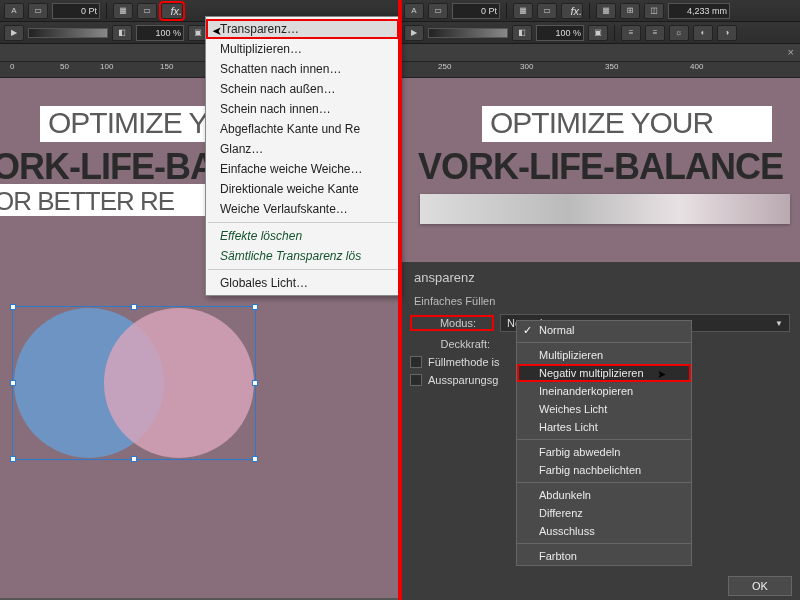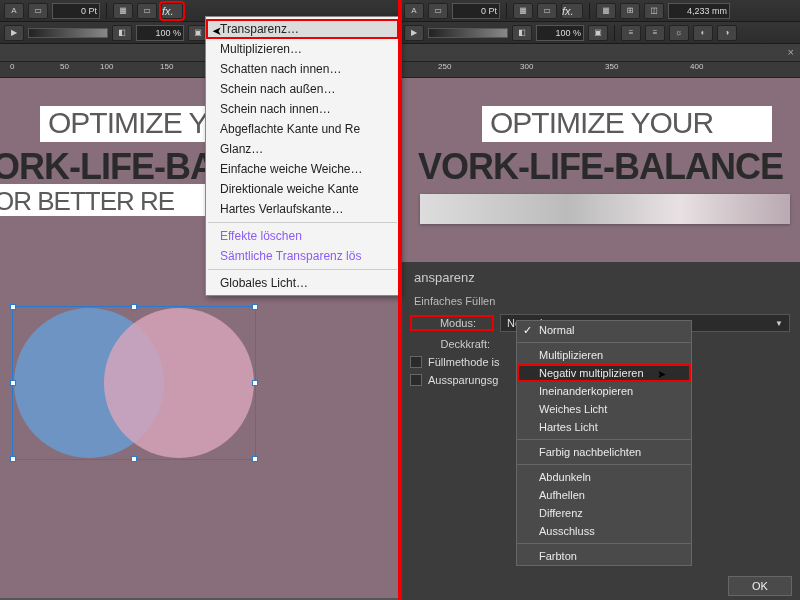--- a/index.html
+++ b/index.html
@@ -6,40 +6,40 @@
   body { background: #555; width: 800px; height: 600px; overflow: hidden; position: relative; }
   .half { position: absolute; top: 0; width: 400px; height: 600px; }
   .left { left: 0; }
   .right { left: 400px; }
   .split-line { position:absolute; left:398px; top:0; width:4px; height:600px; background:#e00; z-index:200;}
   
   .toolbar { background: linear-gradient(#353535,#2d2d2d); border-bottom:1px solid #1a1a1a; height:22px; display:flex; align-items:center; padding:0 4px; gap:4px; }
   .tb-btn { width:20px; height:16px; background:#444; border:1px solid #222; border-radius:2px; display:flex; align-items:center; justify-content:center; color:#ccc; font-size:8px;}
   .tb-field { width:48px; height:16px; background:#222; border:1px solid #555; color:#ddd; font-size:9px; padding:0 2px; display:flex; align-items:center; justify-content:flex-end;}
   .tb-sep { width:1px; height:16px; background:#1a1a1a; margin:0 2px;}
-  .fx { color:#ddd; font-style:italic; font-size:11px; width:22px; text-align:left; background:#444; border:1px solid #222; border-radius:2px; height:16px; line-height:14px;}
+  .fx { color:#ddd; font-style:italic; font-size:11px; width:22px; text-align:right; background:#444; border:1px solid #222; border-radius:2px; height:16px; line-height:14px;}
   .fx.hl { outline:2px solid #e00; }
   .ruler-tabbar { background:#3e3e3e; height:18px; border-bottom:1px solid #222; position:relative; }
   .tab-x { color:#aaa; font-size:11px; position:absolute; right:6px; top:2px; }
   .ruler { background:#3a3a3a; height:16px; position:relative; border-bottom:1px solid #222;}
   .tick { position:absolute; top:0; font-size:8px; color:#ccc; }
   .canvas { background:#876e7a; position:relative; height:520px; overflow:hidden;}
   .whitebox { background:#fff; position:absolute; }
   .txt1 { font-size:30px; color:#5a5a5a; letter-spacing:-1px; font-weight:300; white-space:nowrap;}
   .txt2 { font-size:36px; color:#2a2a2a; font-weight:900; letter-spacing:-1px; white-space:nowrap;}
   .txt3 { font-size:26px; color:#5a5a5a; letter-spacing:-1px; font-weight:300; white-space:nowrap;}
   .sel-frame { position:absolute; border:1px solid #2a7ad0; }
   .handle { width:6px; height:6px; background:#fff; border:1px solid #2a7ad0; position:absolute; }
   .circle { width:150px; height:150px; border-radius:50%; position:absolute; }
   
   .fx-menu { position:absolute; top:16px; left:205px; width:195px; background:#f4f4f4; border:1px solid #888; box-shadow:2px 2px 6px rgba(0,0,0,.4); z-index:50; padding:2px 0; font-size:12px;}
   .fx-item { padding:3px 14px; color:#222; white-space:nowrap; overflow:hidden;}
   .fx-item.sel { background:#dcdcdc; border:2px solid #e00; padding:1px 12px; position:relative;}
   .cursor-arrow { position:absolute; left:4px; top:3px; font-size:12px; color:#000; transform:scaleX(-1);}
-  .fx-item.dis { color:#8b5cf6; }
+  .fx-item.dis { color:#14532d;font-style:italic; }
   .fx-sep { height:1px; background:#ccc; margin:3px 2px;}
   
   .smear { position:absolute; height:30px; background:linear-gradient(90deg,#ddd 0%,#bbb 40%,#e8e1e4 70%,#b9a9b0 100%); box-shadow:0 1px 3px rgba(0,0,0,.3);}
   
   .dialog { position:absolute; top:262px; left:0; right:0; bottom:0; background:#3c3c3c; color:#ddd; font-size:11px; }
   .dlg-title { padding:8px 4px 4px 14px; color:#ccc; font-size:13px;}
   .dlg-sub { padding:6px 4px 4px 14px; color:#bbb; font-size:11px;}
   .row { display:flex; align-items:center; padding:3px 10px; gap:6px;}
   .row label { width:80px; text-align:right; color:#ccc;}
   .row label.hl { border:2px solid #e00; padding:0 16px; width:84px;}
@@ -112,21 +112,21 @@
     <span>Transparenz…</span>
   </div>
   <div class="fx-item">Multiplizieren…</div>
   <div class="fx-item">Schatten nach innen…</div>
   <div class="fx-item">Schein nach außen…</div>
   <div class="fx-item">Schein nach innen…</div>
   <div class="fx-item">Abgeflachte Kante und Re</div>
   <div class="fx-item">Glanz…</div>
   <div class="fx-item">Einfache weiche Weiche…</div>
   <div class="fx-item">Direktionale weiche Kante</div>
-  <div class="fx-item">Hartes Verlaufskante…</div>
+  <div class="fx-item">Weiche Verlaufskante…</div>
   <div class="fx-sep"></div>
   <div class="fx-item dis">Effekte löschen</div>
   <div class="fx-item dis">Sämtliche Transparenz lös</div>
   <div class="fx-sep"></div>
   <div class="fx-item">Globales Licht…</div>
 </div>
 
 <div class="half right">
   <div class="toolbar">
     <div class="tb-btn">A</div>
@@ -201,24 +201,24 @@
       <div class="mode-sep"></div>
       <div class="mode-item">Multiplizieren</div>
       <div class="mode-item sel" style="position:relative;">
         <span>Negativ multiplizieren</span>
         <span class="cursor2">➤</span>
       </div>
       <div class="mode-item">Ineinanderkopieren</div>
       <div class="mode-item">Weiches Licht</div>
       <div class="mode-item">Hartes Licht</div>
       <div class="mode-sep"></div>
+      <div class="mode-item">Farbig abwedeln</div>
       <div class="mode-item">Farbig nachbelichten</div>
       <div class="mode-sep"></div>
       <div class="mode-item">Abdunkeln</div>
-      <div class="mode-item">Aufhellen</div>
       <div class="mode-item">Differenz</div>
       <div class="mode-item">Ausschluss</div>
       <div class="mode-sep"></div>
       <div class="mode-item">Farbton</div>
     </div>
   </div>
 </div>
 
 <div class="split-line"></div>
 

